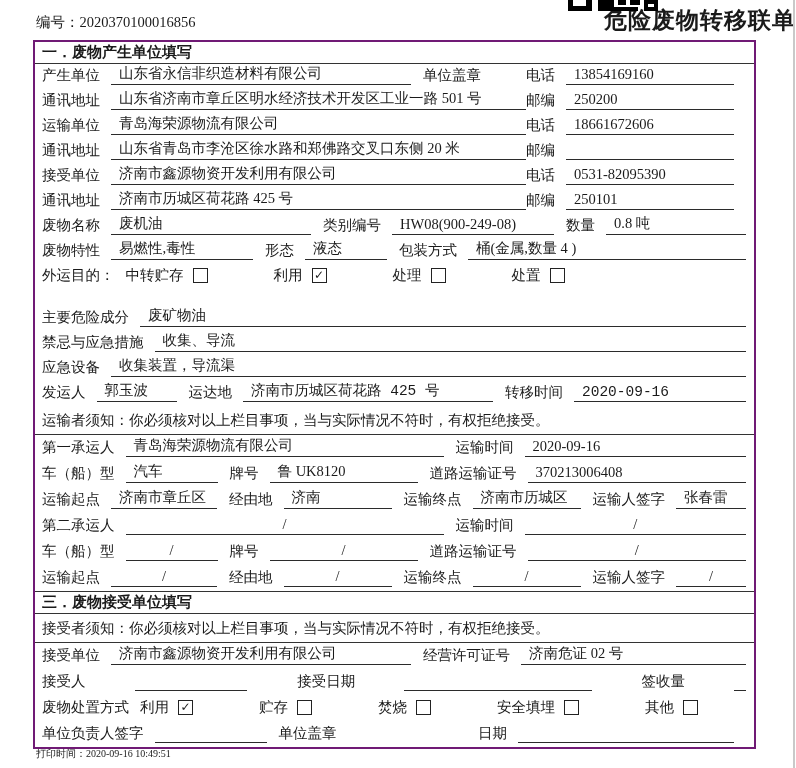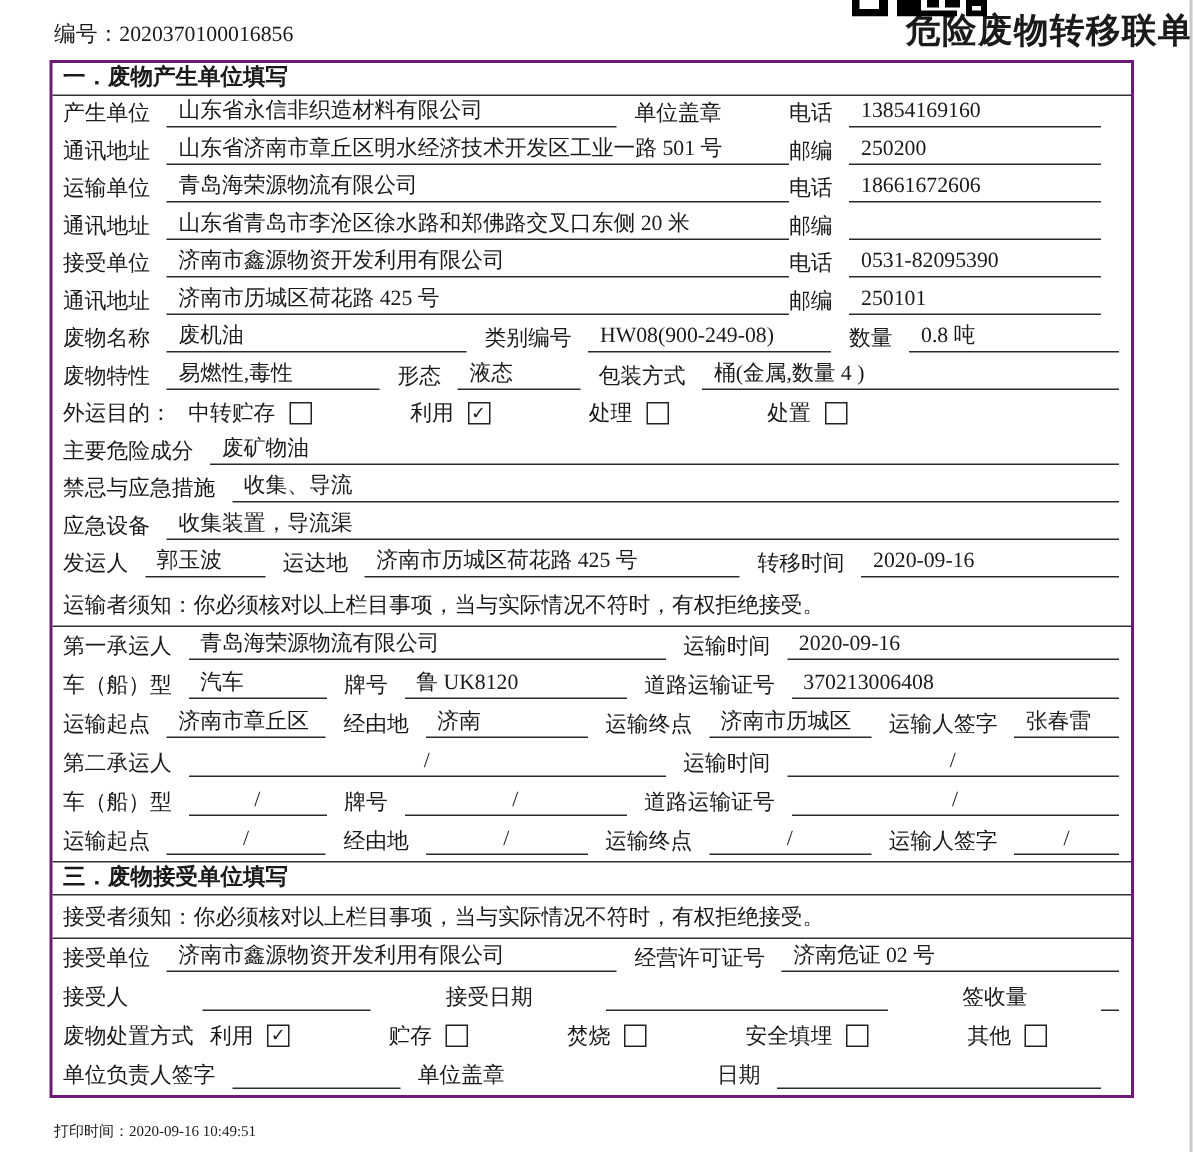--- a/index.html
+++ b/index.html
@@ -125,33 +125,33 @@
         </span>
         <span class="cb-cell">
           <span>处理</span>
           <span class="cb"></span>
         </span>
         <span class="cb-cell">
           <span>处置</span>
           <span class="cb"></span>
         </span>
       </div>
-      <div class="row" style="height: 25px;">
+      <div class="row" style="height: 25px; margin-top: 17px;">
         <span class="lbl">主要危险成分</span>
         <span class="fld grow">废矿物油</span>
       </div>
       <div class="row" style="height: 25px;">
         <span class="lbl">禁忌与应急措施</span>
         <span class="fld grow">收集、导流</span>
       </div>
       <div class="row" style="height: 25px;">
         <span class="lbl">应急设备</span>
         <span class="fld grow">收集装置，导流渠</span>
       </div>
-      <div class="row" style="height: 25px;">
+      <div class="row" style="height: 25px; font-family: Liberation Mono, monospace;">
         <span class="lbl">发运人</span>
         <span class="fld" style="width: 80px;">郭玉波</span>
         <span class="lbl">运达地</span>
         <span class="fld" style="width: 250px;">济南市历城区荷花路 425 号</span>
         <span class="lbl">转移时间</span>
         <span class="fld grow">2020-09-16</span>
       </div>
     </div>
     <div class="section">
       <div class="row sep" style="height: 29px;">

